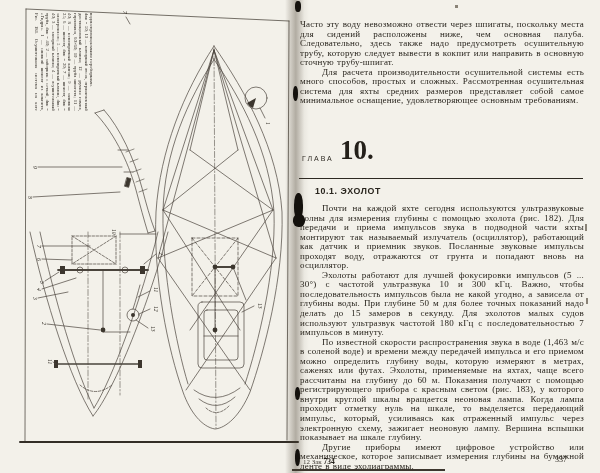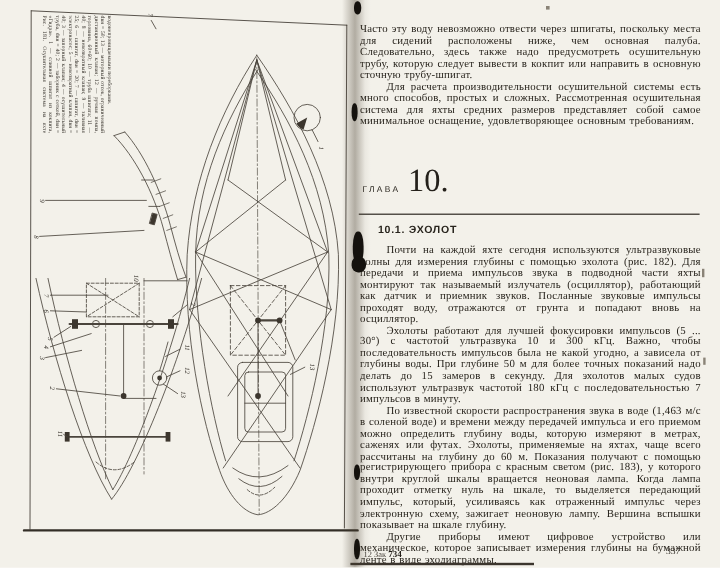--- a/index.html
+++ b/index.html
@@ -16,21 +16,21 @@
   
   #right-page{position:absolute;left:297px;top:0;width:290px;height:473px;}
   .body-text{font-size:9px;line-height:9.55px;letter-spacing:.2px;word-spacing:.6px;
      text-align:justify;color:#28241d;}
   .body-text p{margin:0;}
   .body-text p.ind{text-indent:22px;}
   #para-top{position:absolute;left:3px;top:20px;width:284px;}
   #chapter-head{position:absolute;left:3px;top:141px;width:284px;height:36px;}
   #chapter-word{position:absolute;left:2px;top:14px;font-family:"Liberation Sans",sans-serif;
      font-size:7px;letter-spacing:2px;color:#2d2922;}
-  #chapter-number{position:absolute;left:40px;top:-6px;font-size:27px;font-weight:400;
+  #chapter-number{position:absolute;left:40px;top:-6px;font-size:27px;font-weight:700;
      color:#24201a;}
   #chapter-title{position:absolute;left:70px;top:9px;font-family:"Liberation Sans",sans-serif;
      font-size:11.5px;font-weight:bold;letter-spacing:.8px;color:#24201a;}
   #chapter-rule{position:absolute;left:2px;top:178px;width:284px;height:0;
      border-top:1.6px solid #2d2922;}
   #section-title{position:absolute;left:18px;top:186px;font-family:"Liberation Sans",sans-serif;
      font-size:8.8px;font-weight:bold;letter-spacing:.6px;color:#28241d;}
   #para-main{position:absolute;left:3px;top:204px;width:284px;}
   #footer-imprint{position:absolute;left:6px;top:457px;font-size:7px;color:#46413a;}
   #footer-imprint b{font-size:7.5px;color:#211d17;}

